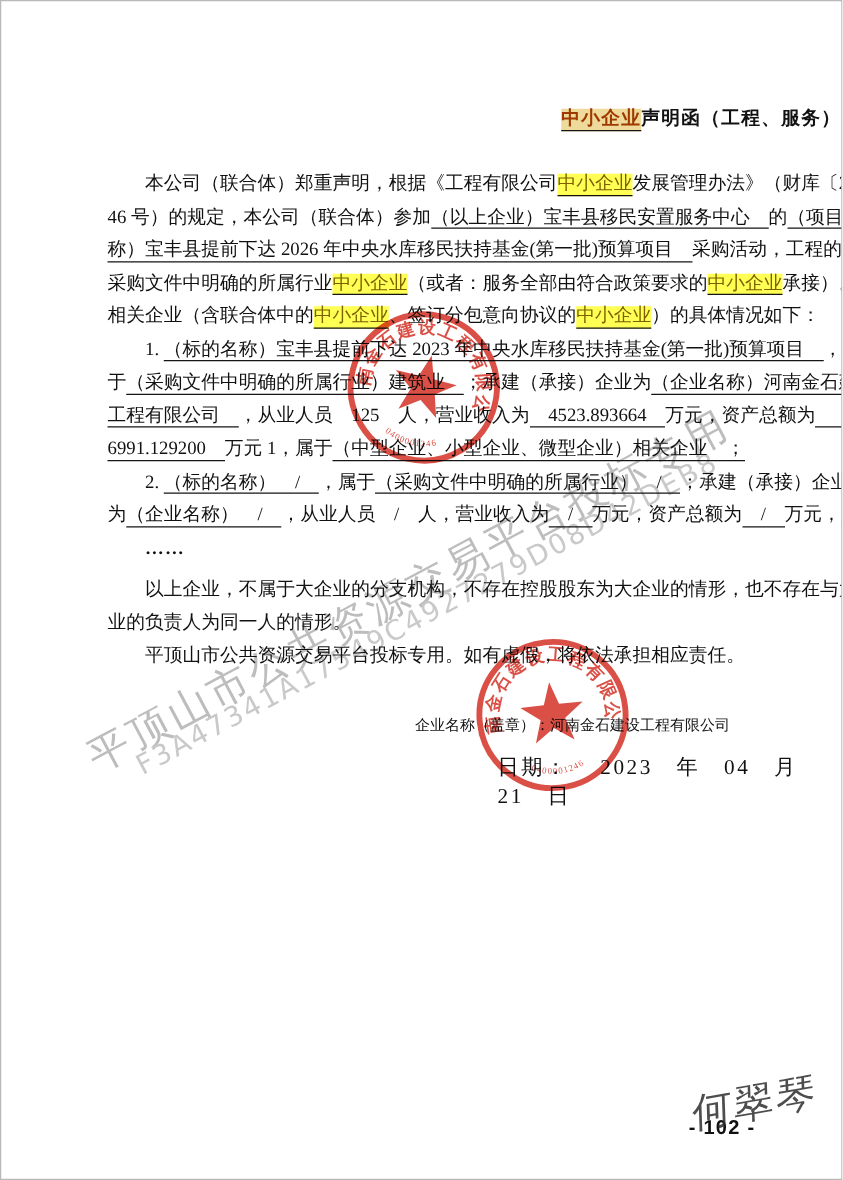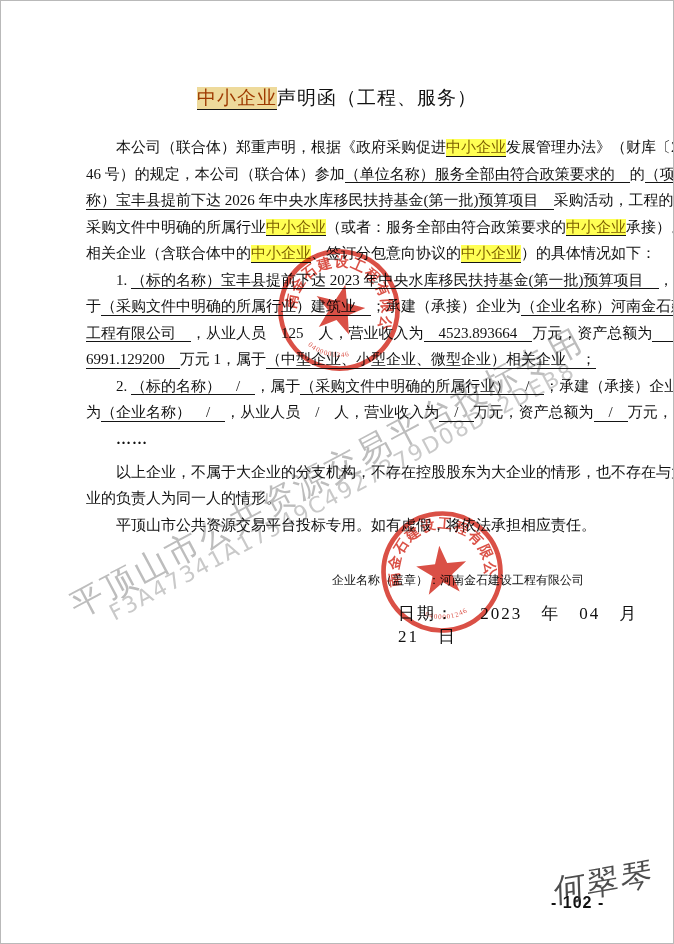--- a/index.html
+++ b/index.html
@@ -9,22 +9,22 @@
     font-family:"Liberation Serif","DejaVu Serif",serif;color:#111;
   }
   
   .wm{position:absolute;z-index:1;white-space:nowrap;pointer-events:none;
       transform-origin:0 50%;font-family:"Liberation Serif","DejaVu Serif",serif;}
   .wm-cn{left:72px;top:585px;font-size:33px;letter-spacing:3px;color:#bdbdbd;transform:rotate(-28deg);}
   .wm-hash{left:110px;top:601px;font-size:22px;letter-spacing:2px;color:#c9c9c9;transform:rotate(-28deg);
            font-family:"DejaVu Sans","Liberation Sans",sans-serif;}
   
   .content{position:absolute;inset:0;z-index:2;}
-  .doc-title{position:absolute;top:84px;left:0;width:100%;text-align:center;
-             font-size:19px;font-weight:normal;letter-spacing:1px;}
+  .doc-title{position:absolute;top:84px;left:0;width:100%;text-align:right;
+             font-size:15px;font-weight:bold;letter-spacing:1px;}
   .body-lines{position:absolute;top:133px;left:85px;width:508px;font-size:15px;}
   .line{white-space:nowrap;line-height:26.55px;}
   .ind{padding-left:30px;}
   .gap{margin-top:6px;}
   .u{border-bottom:1.2px solid #151515;padding-bottom:0.5px;}
   .b{font-weight:bold;letter-spacing:1px;}
   .hl{background:#ffff54;color:#7d6000;}
   .hl-title{background:#eeda9b;color:#9e3a00;}
   .sig-company{position:absolute;left:331px;top:571px;font-size:12px;}
   .sig-date{position:absolute;left:397px;top:601px;font-size:17px;letter-spacing:2px;}
@@ -42,22 +42,22 @@
 <body>
 
 <div class="page">
 
   <div class="wm wm-cn">平顶山市公共资源交易平台投标专用</div>
   <div class="wm wm-hash">F3A47341A17549C4927279D08D42DEB8</div>
 
   <div class="content">
     <div class="doc-title"><span class="u hl-title">中小企业</span><span>声明函（工程、服务）</span></div>
     <div class="body-lines" id="body-lines">
-        <div class="line ind"><span>本公司（联合体）郑重声明，根据《政府采购促进</span><span class="u hl">中小企业</span><span>发展管理办法》（财库〔2020〕</span></div>
-        <div class="line"><span>46 号）的规定，本公司（联合体）参加</span><span class="u">（单位名称）服务全部由符合政策要求的　</span><span>的</span><span class="u">（项目名</span></div>
+        <div class="line ind"><span>本公司（联合体）郑重声明，根据《工程有限公司</span><span class="u hl">中小企业</span><span>发展管理办法》（财库〔2020〕</span></div>
+        <div class="line"><span>46 号）的规定，本公司（联合体）参加</span><span class="u">（以上企业）宝丰县移民安置服务中心　</span><span>的</span><span class="u">（项目名</span></div>
         <div class="line"><span class="u">称）宝丰县提前下达 2026 年中央水库移民扶持基金(第一批)预算项目　</span><span>采购活动，工程的施</span></div>
         <div class="line"><span>采购文件中明确的所属行业</span><span class="u hl">中小企业</span><span>（或者：服务全部由符合政策要求的</span><span class="u hl">中小企业</span><span>承接）。</span></div>
         <div class="line"><span>相关企业（含联合体中的</span><span class="u hl">中小企业</span><span>、签订分包意向协议的</span><span class="u hl">中小企业</span><span>）的具体情况如下：</span></div>
         <div class="line ind"><span>1. </span><span class="u">（标的名称）宝丰县提前下达 2023 年中央水库移民扶持基金(第一批)预算项目　</span><span>，属</span></div>
         <div class="line"><span>于</span><span class="u">（采购文件中明确的所属行业）建筑业　</span><span>；承建（承接）企业为</span><span class="u">（企业名称）河南金石建设</span></div>
         <div class="line"><span class="u">工程有限公司　</span><span>，从业人员　125　人，营业收入为</span><span class="u">　4523.893664　</span><span>万元，资产总额为</span><span class="u">　　</span></div>
         <div class="line"><span class="u">6991.129200　</span><span>万元 1，属于</span><span class="u">（中型企业、小型企业、微型企业）相关企业　；</span></div>
         <div class="line ind"><span>2. </span><span class="u">（标的名称）　/　</span><span>，属于</span><span class="u">（采购文件中明确的所属行业）　/　</span><span>；承建（承接）企业</span></div>
         <div class="line"><span>为</span><span class="u">（企业名称）　/　</span><span>，从业人员　/　人，营业收入为</span><span class="u">　/　</span><span>万元，资产总额为</span><span class="u">　/　</span><span>万元，属</span></div>
         <div class="line ind"><span class="b">……</span></div>

